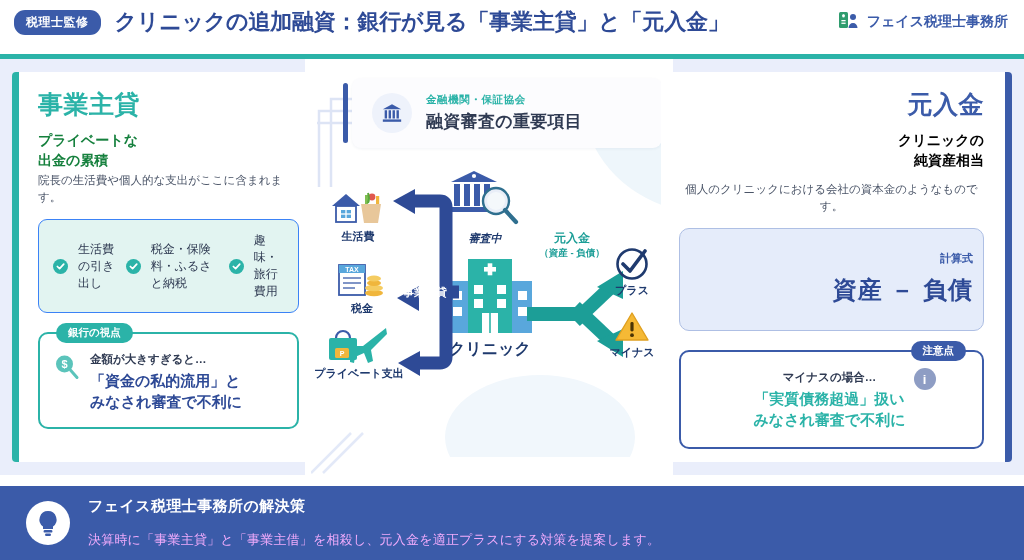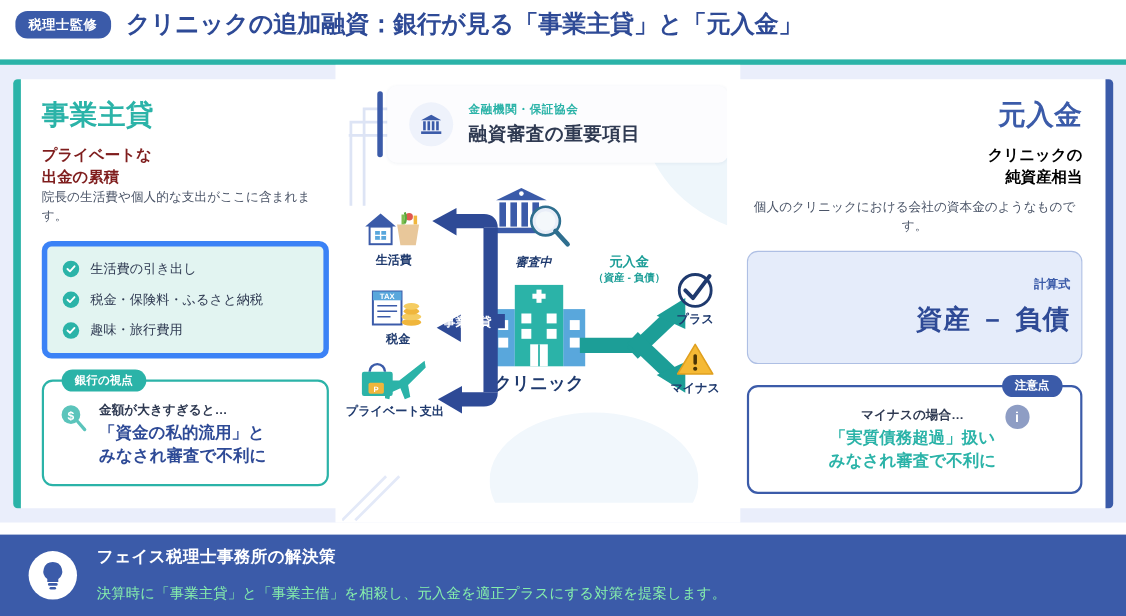--- a/index.html
+++ b/index.html
@@ -42,26 +42,26 @@
   .panel-left {
     position:absolute; left:12px; top:13px; width:305px; height:390px;
     background:#ffffff; border-radius:4px;
   }
   .panel-left .accent {
     position:absolute; left:0; top:0; width:7px; height:390px;
     background:#2bb3a8; border-radius:4px 0 0 4px;
   }
   .panel-left .inner { padding:16px 18px 0 26px; }
   .h-left { font-size:25px; font-weight:bold; color:#2bb3a8; letter-spacing:0.5px; }
-  .sub-left { margin-top:9px; font-size:14px; font-weight:bold; color:#7f1d1d; line-height:1.45; }
+  .sub-left { margin-top:9px; font-size:14px; font-weight:bold; color:#15803d; line-height:1.45; }
   .desc-left { margin-top:1px; font-size:11.5px; color:#4b5568; line-height:1.5; }
 
   .checklist {
-    margin-top:13px; background:#e2f4f1; border:5px solid #3b82f6; border-radius:9px;
-    padding:12px 14px; display:flex; flex-direction:column; gap:11px;
+    margin-top:13px; background:#e2f4f1; border:1px solid #3b82f6; border-radius:9px;
+    padding:12px 14px; display:flex; gap:11px;
   }
   .check-row { display:flex; align-items:center; gap:10px; }
   .check-dot {
     width:15px; height:15px; border-radius:50%; background:#2bb3a8;
     display:flex; align-items:center; justify-content:center; flex:0 0 auto;
   }
   .check-dot svg { display:block; }
   .check-label { font-size:12px; color:#2f3a52; }
 
   .note-box {
@@ -137,30 +137,44 @@
   .footer {
     position:absolute; left:0; top:486px; width:1024px; height:74px;
     background:#3b5ba9; display:flex; align-items:center; padding-left:26px;
   }
   .bulb {
     width:44px; height:44px; border-radius:50%; background:#ffffff;
     display:flex; align-items:center; justify-content:center; flex:0 0 auto;
   }
   .footer-text { margin-left:18px; }
   .footer-title { font-size:15px; font-weight:bold; color:#ffffff; letter-spacing:0.4px; }
-  .footer-sub { margin-top:15px; font-size:13px; color:#86efac; letter-spacing:0.2px; }
+  .footer-sub { margin-top:15px; font-size:13px; color:#f0abfc; letter-spacing:0.2px; }
 </style>
 </head>
 <body>
 
 <div id="page">
 
   <div class="header">
     <div class="badge-supervise">税理士監修</div>
     <div class="header-title">クリニックの追加融資：銀行が見る「事業主貸」と「元入金」</div>
+    <div class="brand">
+      <span>
+        <svg width="22" height="20" viewBox="0 0 22 20">
+          <rect x="1" y="2" width="9" height="16" rx="1.5" fill="#2f9c6e"></rect>
+          <rect x="4.2" y="5" width="2.6" height="1.6" fill="#ffffff"></rect>
+          <rect x="4.6" y="4.2" width="1.8" height="3.2" fill="#ffffff"></rect>
+          <rect x="3.4" y="10" width="4.2" height="1.3" fill="#ffffff"></rect>
+          <rect x="3.4" y="12.6" width="4.2" height="1.3" fill="#ffffff"></rect>
+          <circle cx="15" cy="7" r="3" fill="#3b5ba9"></circle>
+          <path d="M10.5 18c0-3 2-5 4.5-5s4.5 2 4.5 5z" fill="#3b5ba9"></path>
+        </svg>
+      </span>
+      <span class="brand-name">フェイス税理士事務所</span>
+    </div>
   </div>
   <div class="header-rule"></div>
 
   <div class="body-area">
     <div class="center-white">
 
       <svg class="deco" style="left:0;top:28px;" width="130" height="110">
         <path d="M2 100 L2 36 L56 36" stroke="#dde4f5" stroke-width="2.5" fill="none"></path>
         <path d="M14 100 L14 24 L68 24" stroke="#dde4f5" stroke-width="2.5" fill="none"></path>
         <path d="M26 100 L26 12 L80 12" stroke="#dde4f5" stroke-width="2.5" fill="none"></path>

